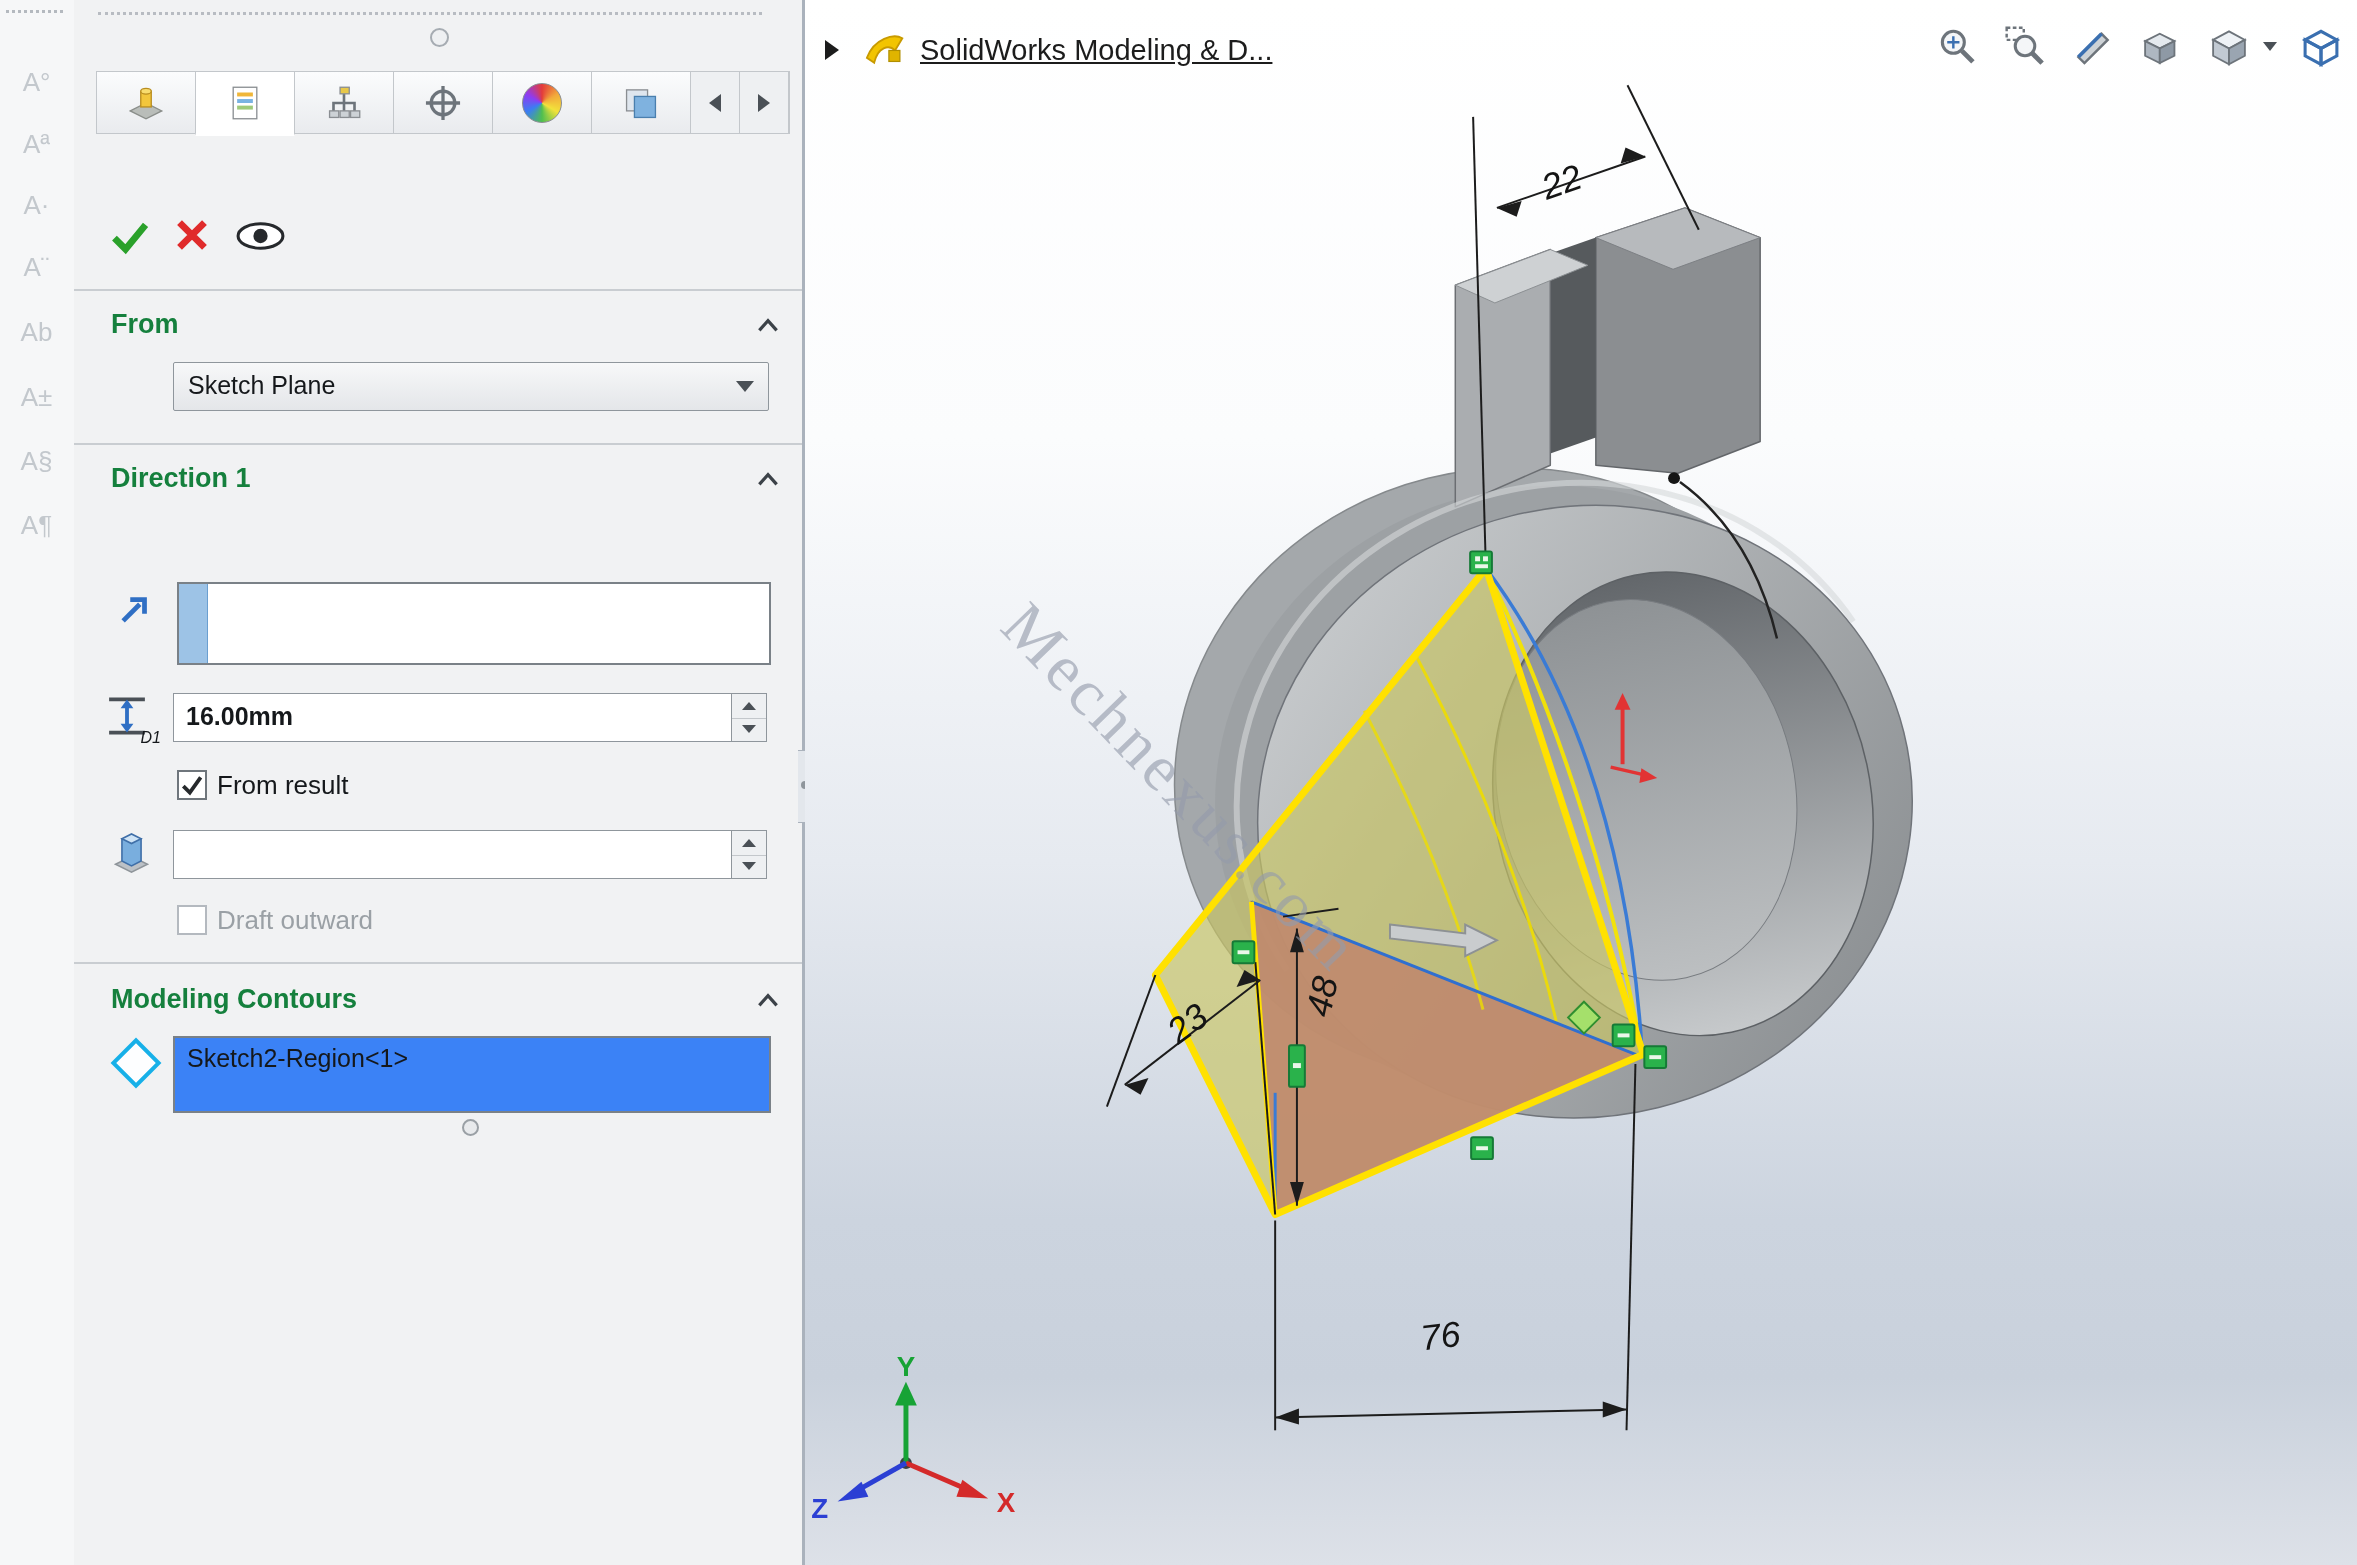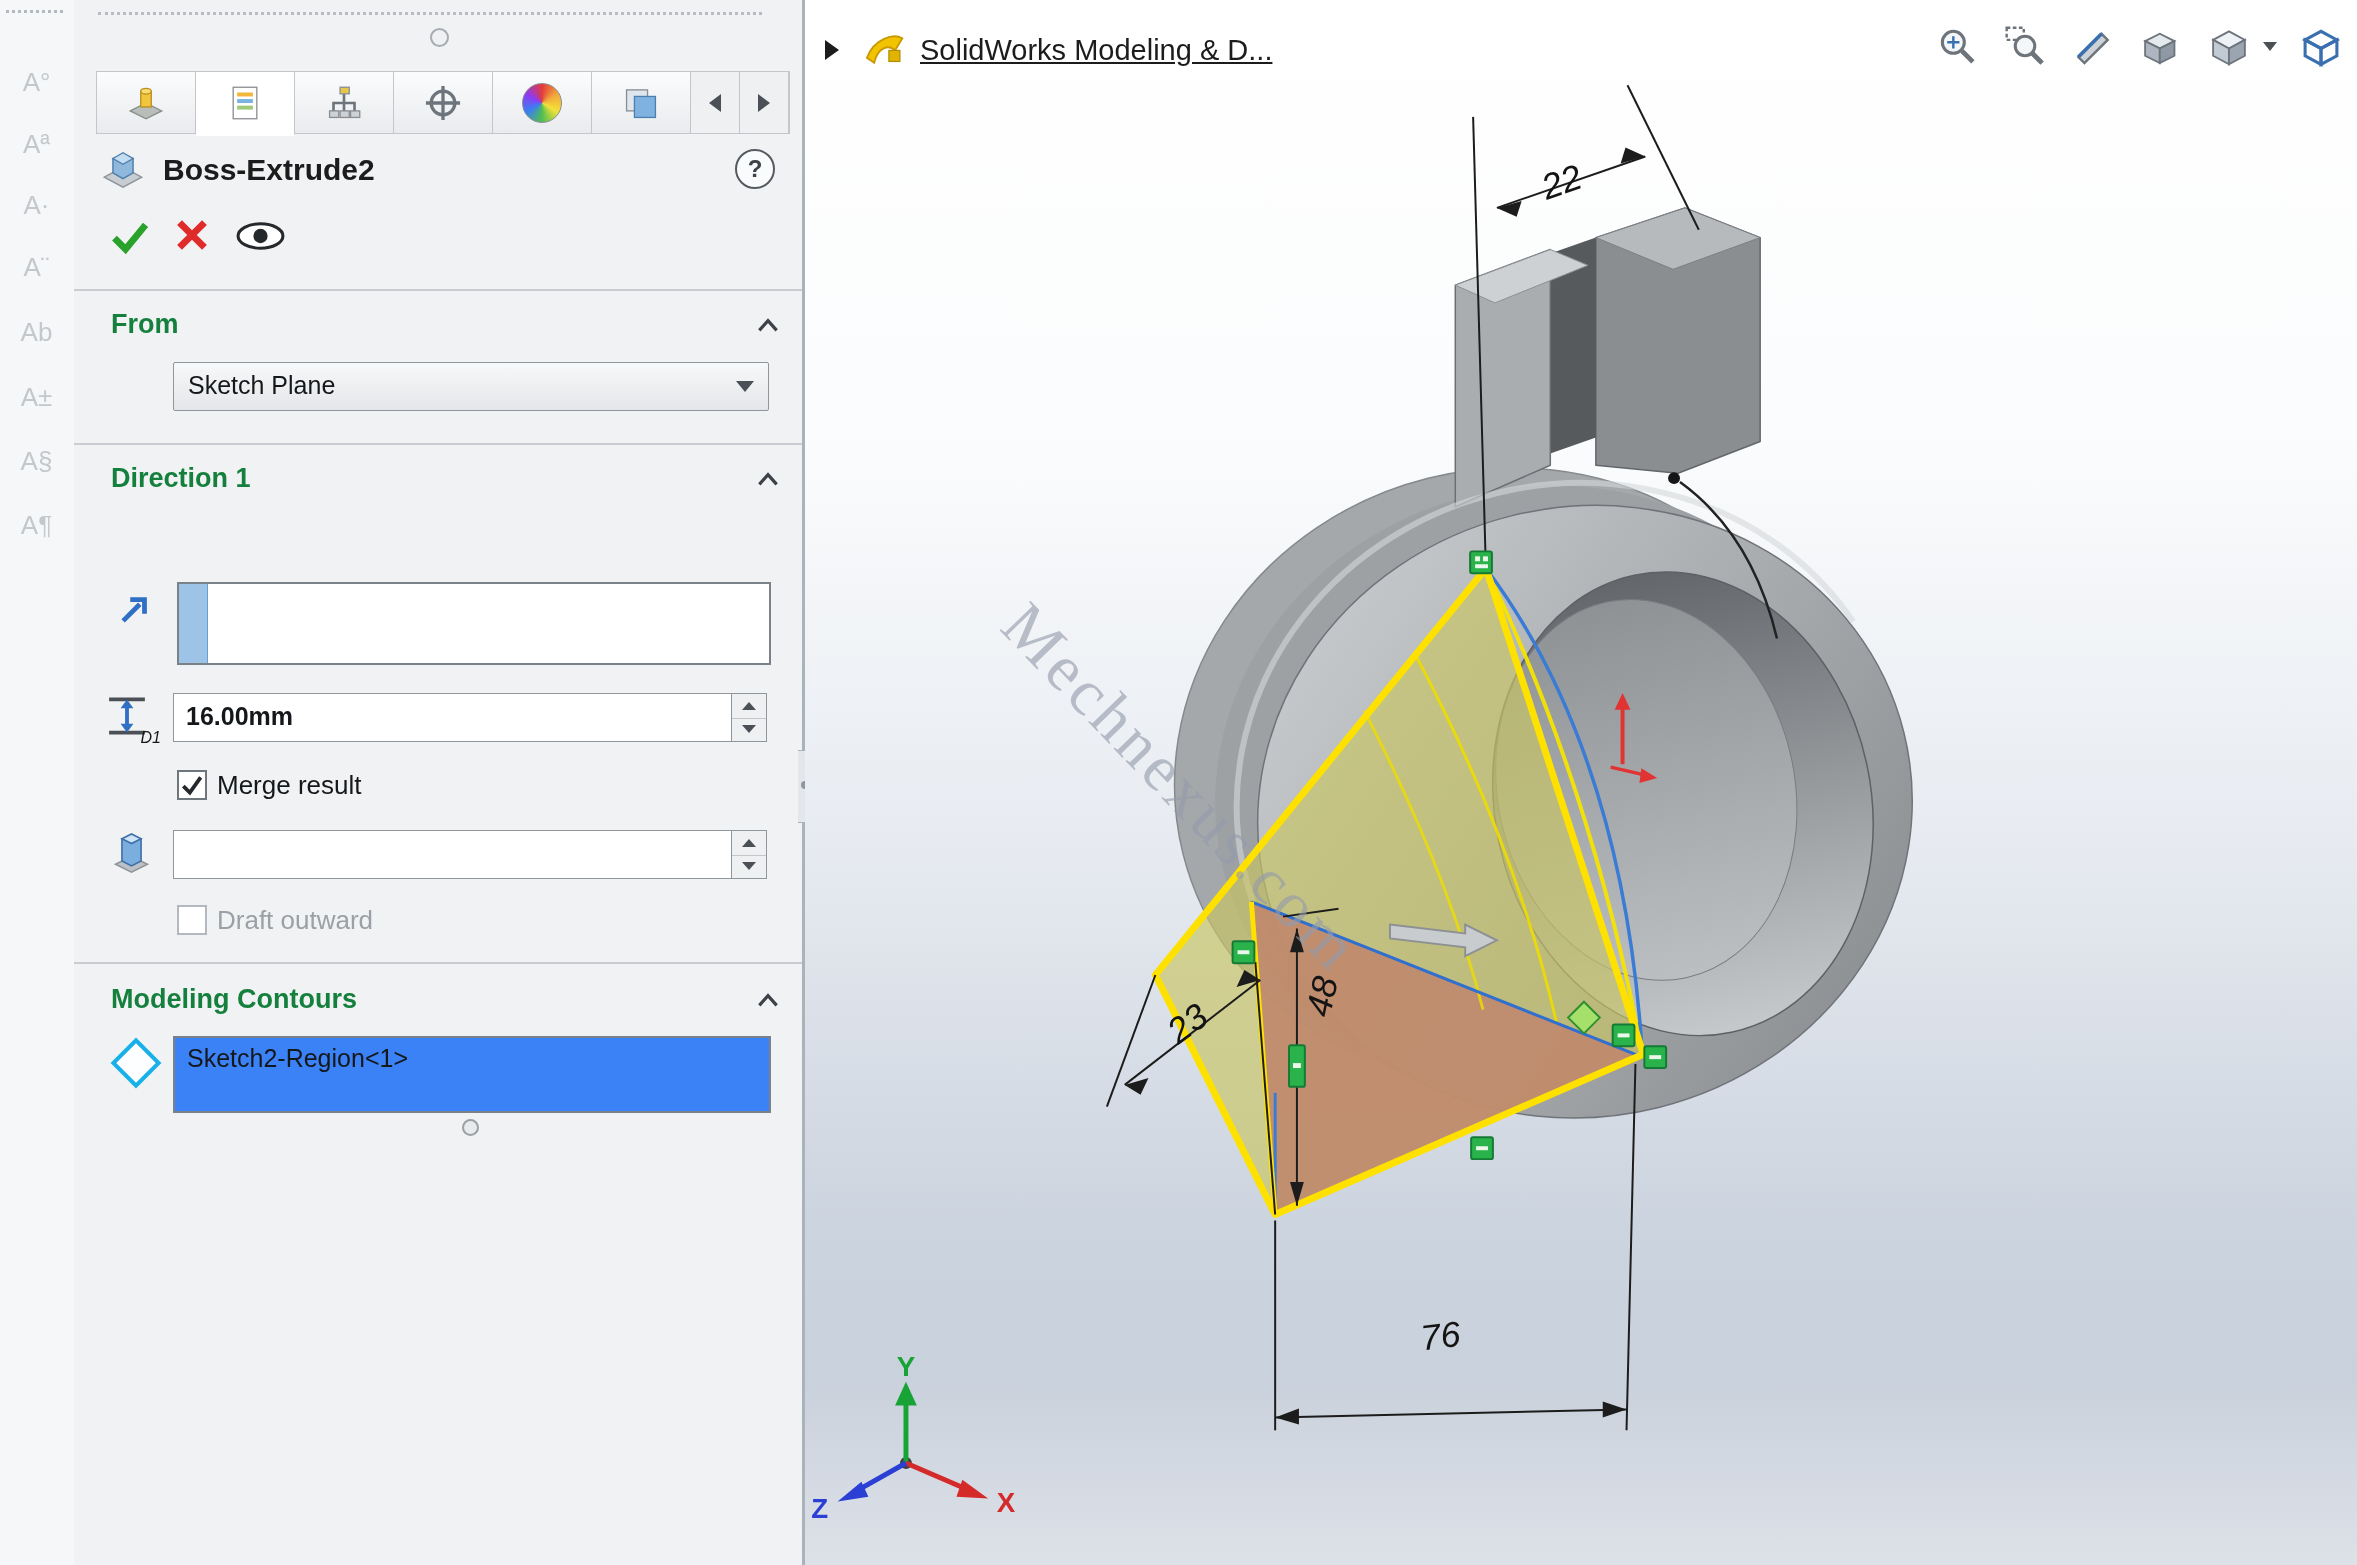--- a/index.html
+++ b/index.html
@@ -150,29 +150,20 @@
       <div class="tab-arrows">
         <div class="tab-arrow-btn">
             <div class="tri-left"></div>
           </div>
         <div class="tab-arrow-btn">
             <div class="tri-right"></div>
           </div>
       </div>
     </div>
 
-    <div class="pm-title-row">
-      <svg class="pm-icon-boss" viewBox="0 0 32 32">
-        <polygon points="3,21 16,14 29,21 16,28" fill="#c8cdd2" stroke="#8f959a"></polygon>
-        <path d="M9 18 L9 8 L23 8 L23 18 L16 22 Z" fill="#8fb8dc" stroke="#4c7fae"></path>
-        <path d="M9 8 L16 4 L23 8 L16 12 Z" fill="#c5ddf0" stroke="#4c7fae"></path>
-      </svg>
-      <div class="pm-title">Boss-Extrude2</div>
-      <div class="help-btn">?</div>
-    </div>
 
     <div class="pm-actions">
       <svg class="act" style="left:36px;width:40px;height:38px" viewBox="0 0 36 34">
         <polyline points="4,18 14,28 32,6" stroke="#2aa12a" stroke-width="6" fill="none"></polyline>
       </svg>
       <svg class="act" style="left:101px;width:34px;height:34px" viewBox="0 0 30 30">
         <path d="M4 4 L26 26 M26 4 L4 26" stroke="#e02b2b" stroke-width="6"></path>
       </svg>
       <svg class="act" style="left:160px;width:53px;height:36px" viewBox="0 0 52 34">
         <ellipse cx="26" cy="17" rx="22" ry="12" fill="#ffffff" stroke="#26292c" stroke-width="3"></ellipse>
@@ -226,21 +217,21 @@
             <div class="tri-down"></div>
           </div>
       </div>
     </div>
 
     <div class="checkbox" style="left:103px;top:770px">
       <svg viewBox="0 0 24 24" style="width:26px;height:26px">
           <polyline points="4,13 10,19 20,5" stroke="#26292c" stroke-width="3.5" fill="none"></polyline>
         </svg>
     </div>
-    <div class="check-label" style="left:143px;top:770px">Merge result</div>
+    <div class="check-label" style="left:143px;top:770px">From result</div>
 
     <svg style="position:absolute;left:32px;top:826px;width:51px;height:51px" viewBox="0 0 32 32">
       <polygon points="6,24 16,19 26,24 16,29" fill="#bcc1c6" stroke="#8f959a"></polygon>
       <polygon points="10,22 10,8 22,8 22,22 16,25" fill="#79aede" stroke="#3f6fa8"></polygon>
       <polygon points="10,8 16,5 22,8 16,11" fill="#cfe4f6" stroke="#3f6fa8"></polygon>
     </svg>
     <div class="num-field" style="top:830px">
       <div class="spinner">
         <div class="spin up">
             <div class="tri-up"></div>

